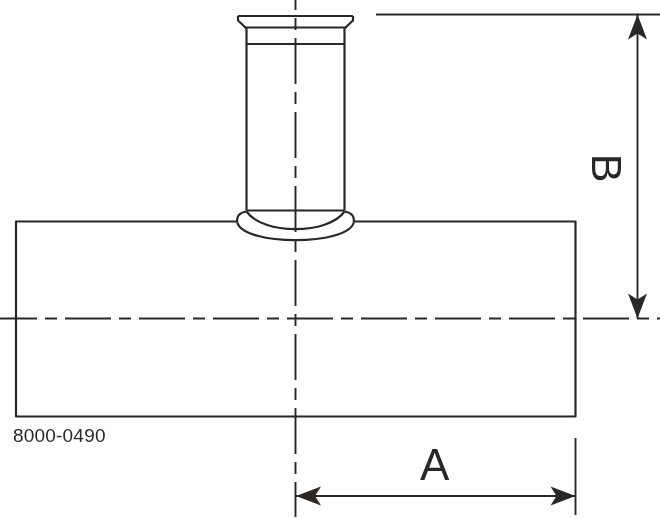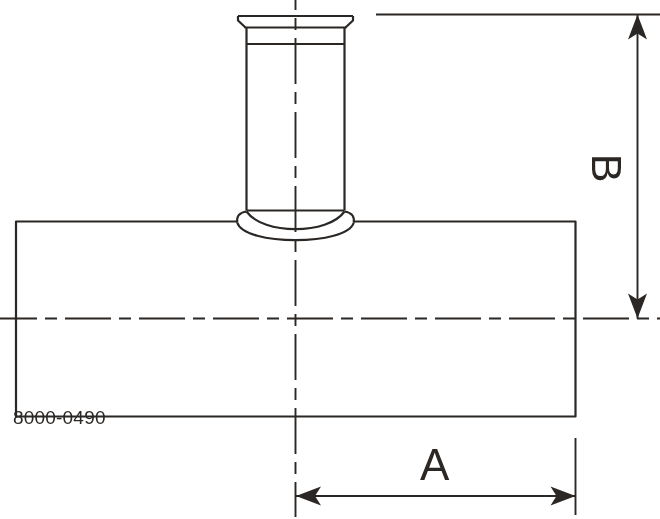--- a/index.html
+++ b/index.html
@@ -23,21 +23,21 @@
     display: block;
   }
   .label {
     position: absolute;
     color: var(--line, #2b2724);
     white-space: nowrap;
     user-select: none;
   }
   .label-part-number {
     left: 13px;
-    top: 408px;
+    top: 426px;
     font-size: 19px;
     line-height: 19px;
     letter-spacing: 0.2px;
   }
   .label-dim-a {
     left: 420px;
     top: 443px;
     font-size: 44px;
     line-height: 44px;
   }

